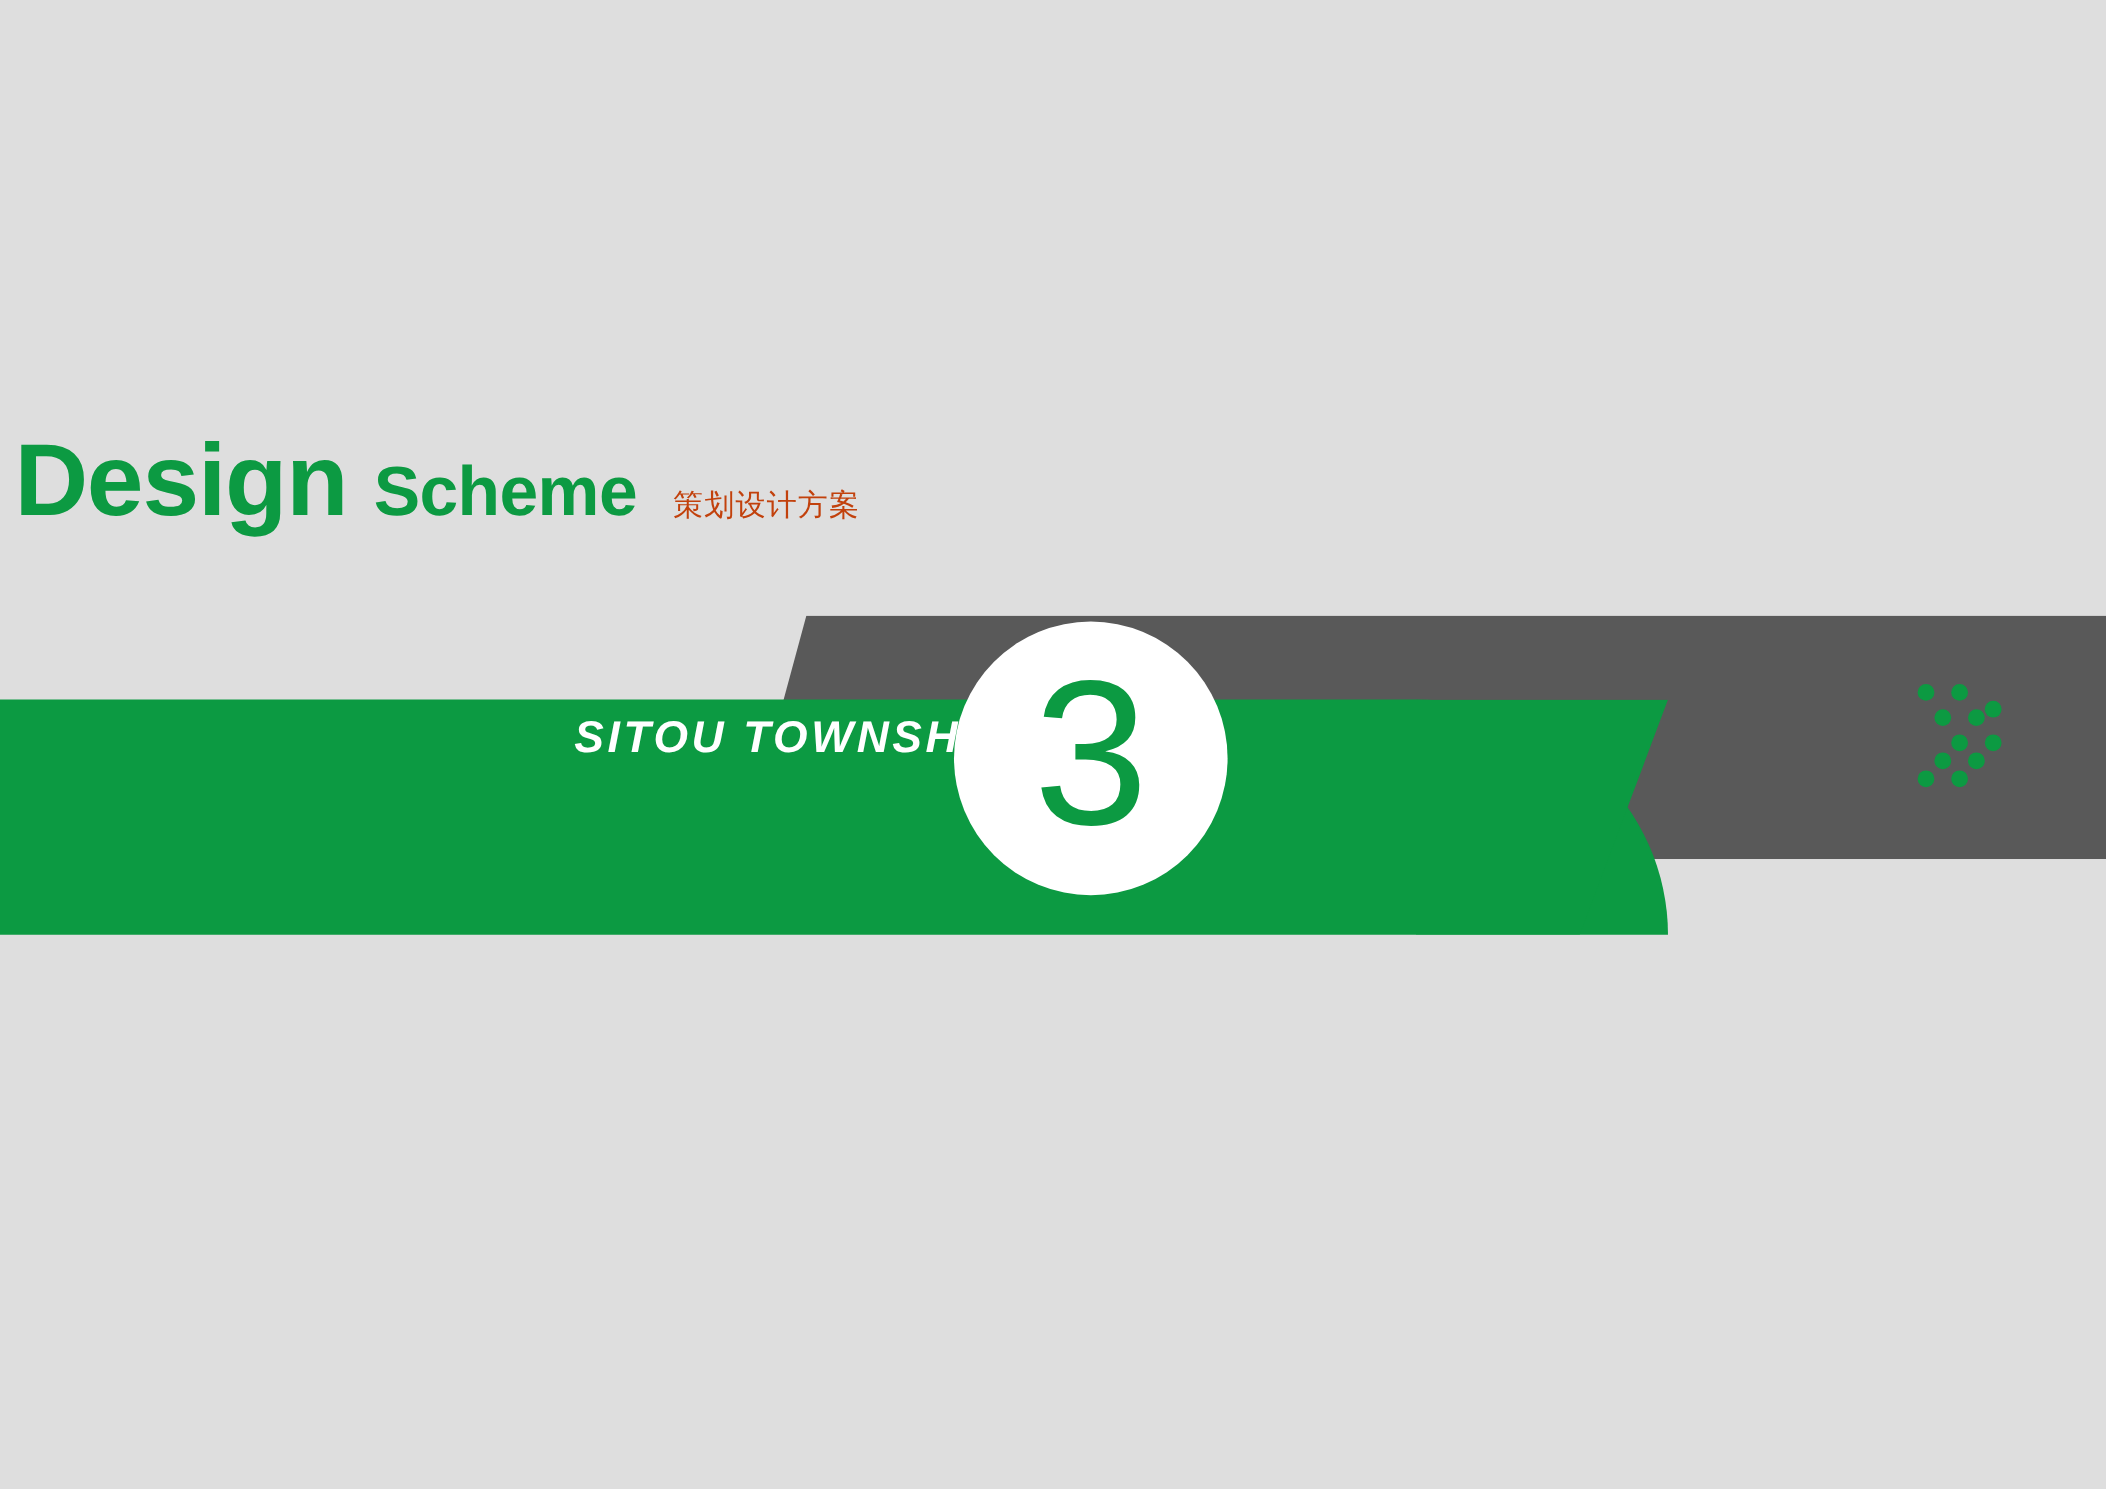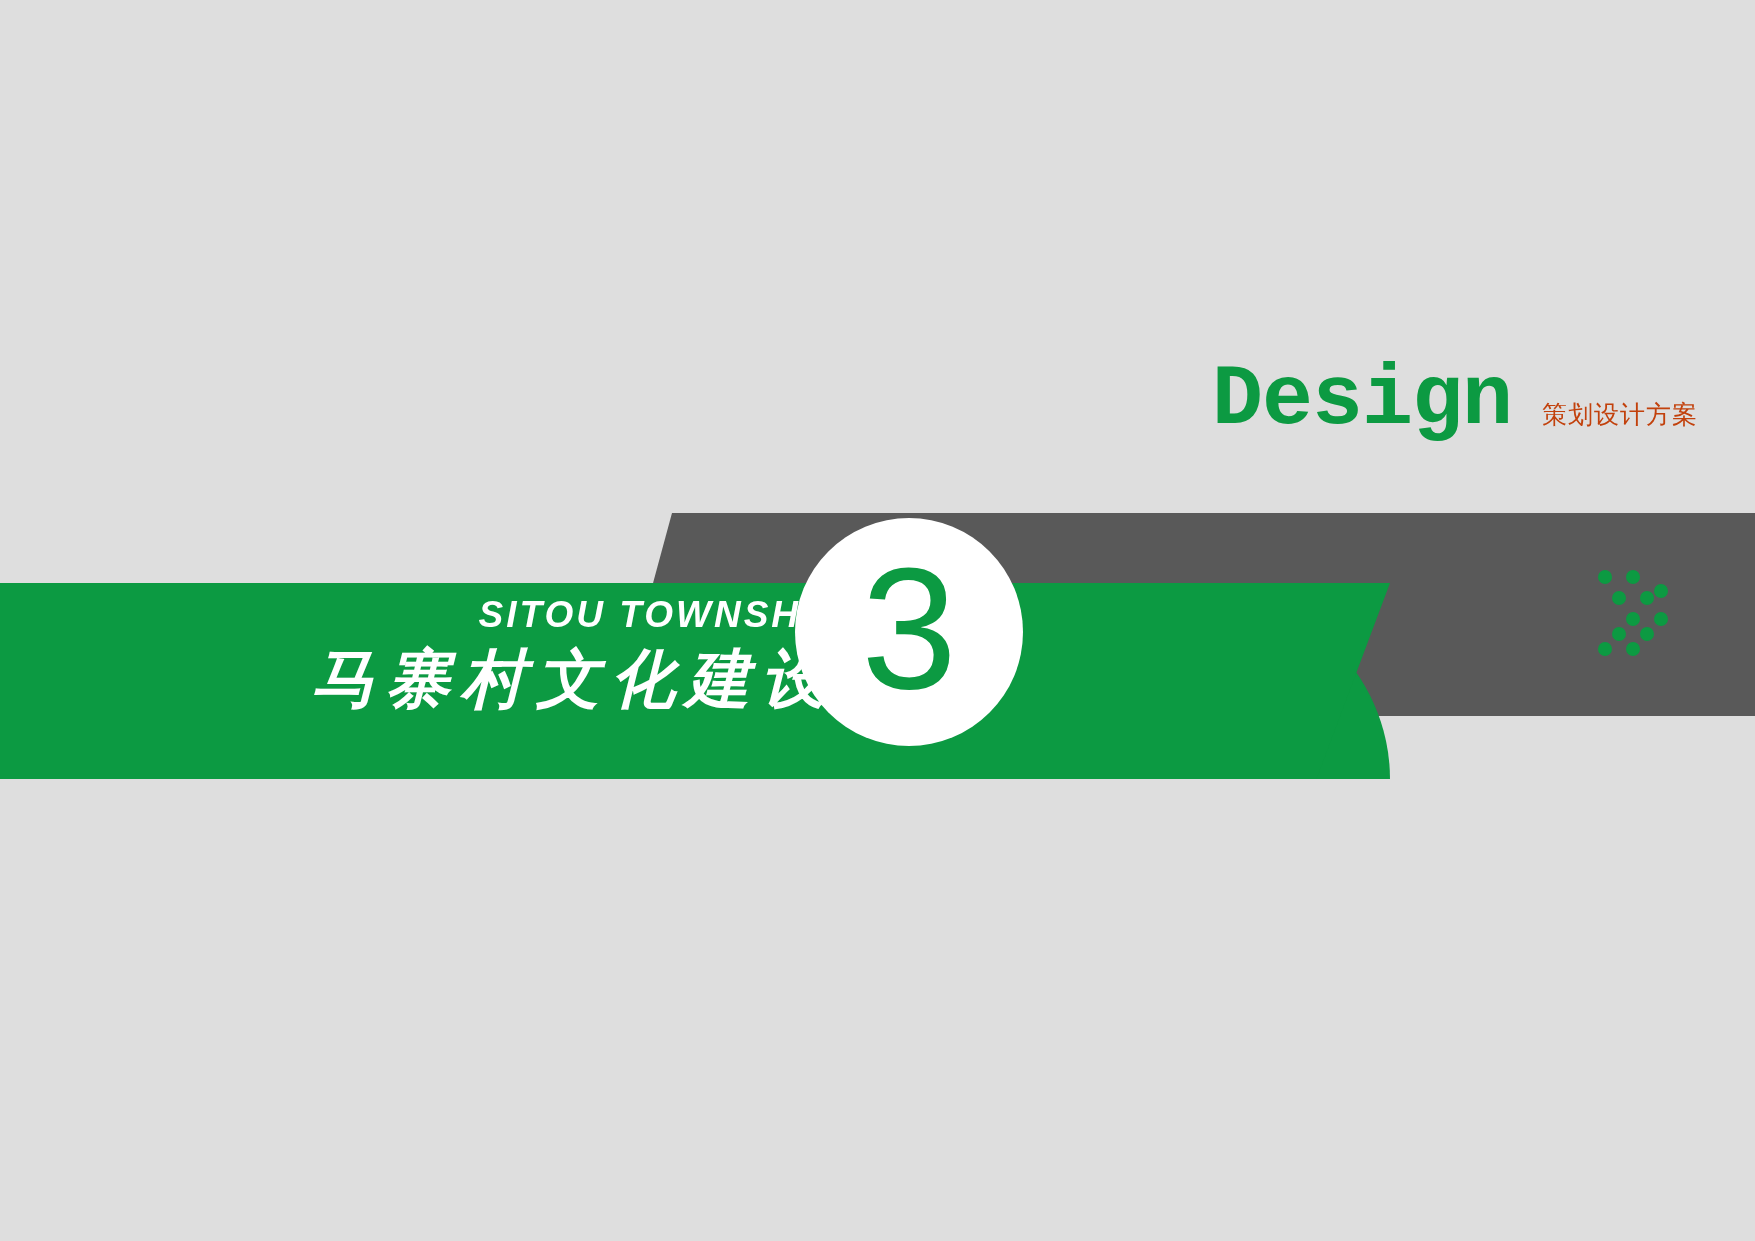--- a/index.html
+++ b/index.html
@@ -16,29 +16,27 @@
     position: relative;
     width: 1755px;
     height: 1241px;
     overflow: hidden;
     background: #dedede;
   }
 
   
   .header-block {
     position: absolute;
-    left: 0;
+    left: 12px;
     top: 358px;
     width: 1698px;
     height: 90px;
     display: flex;
     align-items: baseline;
-    justify-content: flex-end;
     white-space: nowrap;
-    font-family: Liberation Mono, monospace;
   }
   .title-design {
     font-size: 85px;
     font-weight: 700;
     color: #0c9a42;
     letter-spacing: -1px;
     line-height: 1;
   }
   .title-scheme {
     font-size: 58px;
@@ -154,20 +152,21 @@
     margin-top: -8px;
   }
 </style>
 </head>
 <body>
 
 <div id="slide">
 
   <div class="header-block">
     <span class="title-design">Design</span>
+    <span class="title-scheme">Scheme</span>
     <span class="title-cn">策划设计方案</span>
   </div>
 
   <div class="gray-band"></div>
 
   <div class="dot-pattern">
       <span class="dot" style="left: 6px; top: 0px; background: rgb(12, 154, 66);"></span>
       <span class="dot" style="left: 34px; top: 0px; background: rgb(12, 154, 66);"></span>
       <span class="dot" style="left: 20px; top: 21px; background: rgb(12, 154, 66);"></span>
       <span class="dot" style="left: 48px; top: 21px; background: rgb(12, 154, 66);"></span>
@@ -178,20 +177,19 @@
       <span class="dot" style="left: 6px; top: 72px; background: rgb(12, 154, 66);"></span>
       <span class="dot" style="left: 34px; top: 72px; background: rgb(12, 154, 66);"></span>
       <span class="dot" style="left: 62px; top: 14px; background: rgb(12, 154, 66);"></span>
     </div>
 
   <div class="green-band"></div>
   <div class="green-band-taper"></div>
 
   <div class="banner-text">
     <div class="banner-en">SITOU TOWNSHIP</div>
-    <div class="banner-cn">马寨村文化建设</div>
   </div>
 
   <div class="number-circle">
     <span class="num">3</span>
   </div>
 
 </div>
 
 </body></html>

